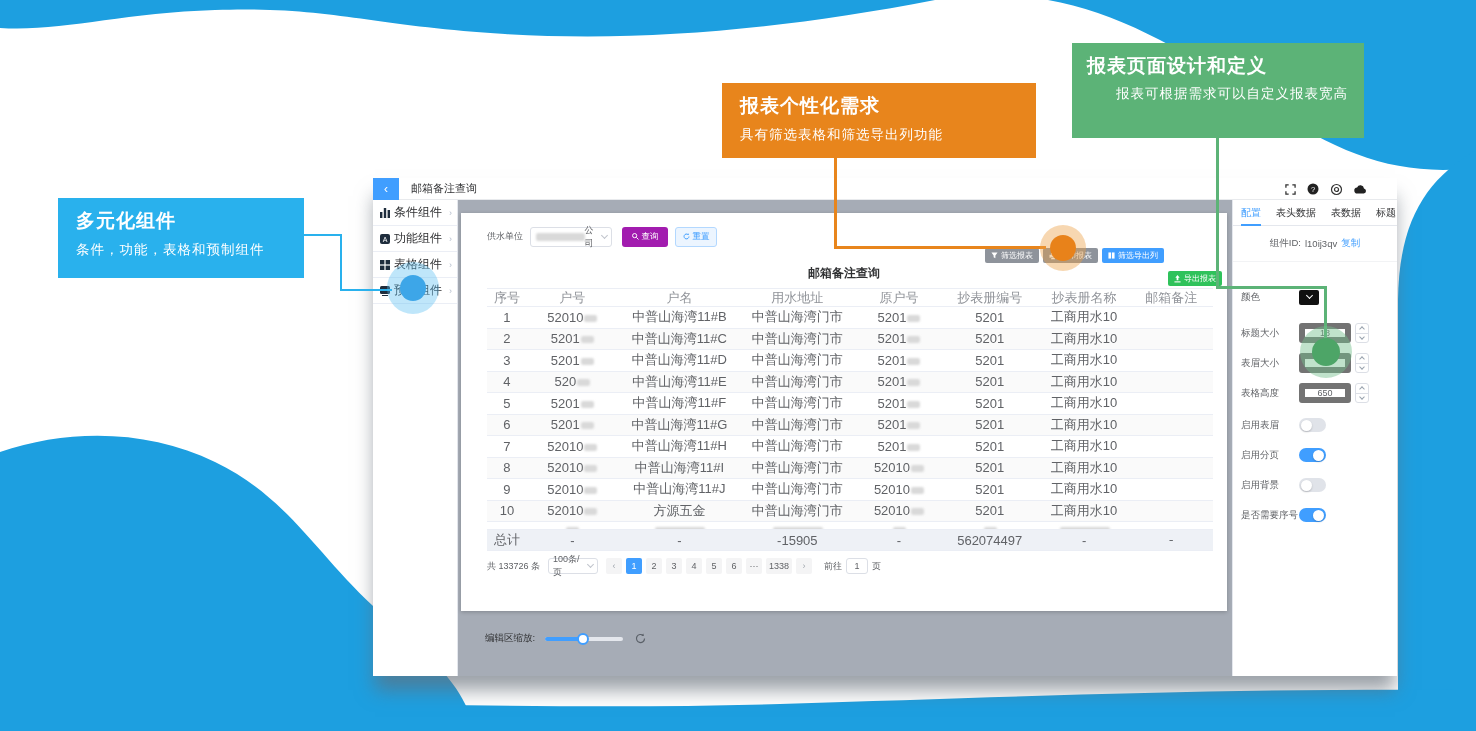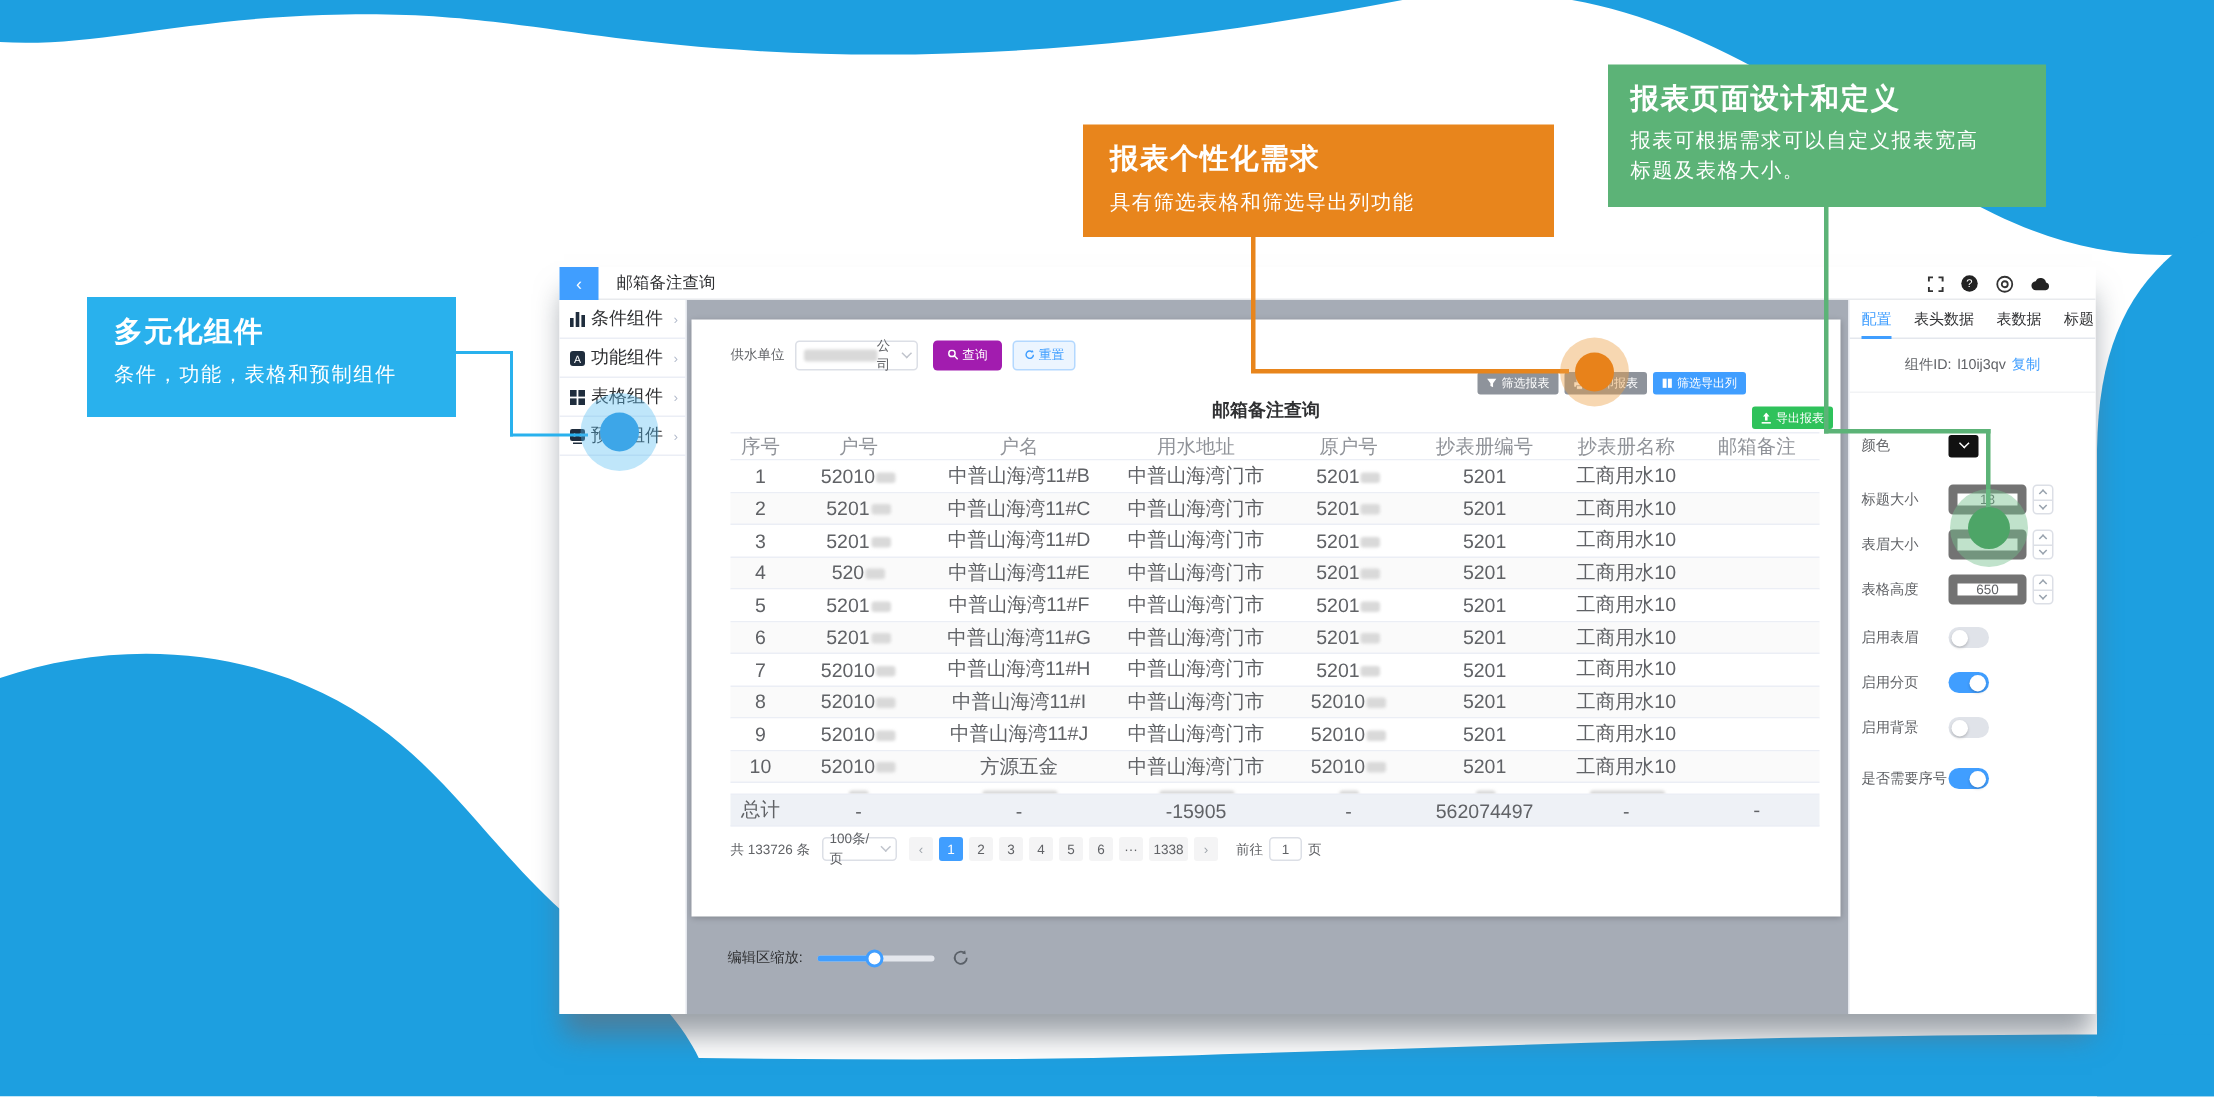--- a/index.html
+++ b/index.html
@@ -157,22 +157,21 @@
 <div class="callout callout-blue">
   <h2>多元化组件</h2>
   <p>条件，功能，表格和预制组件</p>
 </div>
 <div class="callout callout-orange">
   <h2>报表个性化需求</h2>
   <p>具有筛选表格和筛选导出列功能</p>
 </div>
 <div class="callout callout-green">
   <h2>报表页面设计和定义</h2>
-  <p style="margin-top:6px;">报表可根据需求可以自定义报表宽高</p>
-  <p style="margin-top:2px;">标题及表格大小。</p>
+  <p style="margin-top:6px;text-align:right;">报表可根据需求可以自定义报表宽高</p>
 </div>
 
 <div class="window">
   <div class="titlebar">
     <div class="back-btn">
       <span>‹</span>
     </div>
     <span class="win-title">邮箱备注查询</span>
     <div class="tb-icons">
       <span>
@@ -570,21 +569,21 @@
         <div class="toggle on">
             <div class="knob"></div>
           </div>
       </div>
       <div class="frow" style="top:212px;">
         <span class="flabel">启用背景</span>
         <div class="toggle">
             <div class="knob"></div>
           </div>
       </div>
-      <div class="frow" style="top:242px;align-items:flex-end;">
+      <div class="frow" style="top:242px;">
         <span class="flabel">是否需要序号</span>
         <div class="toggle on">
             <div class="knob"></div>
           </div>
       </div>
     </div>
   </div>
 </div>
 
 <div class="conn blue" style="left:302px; top:234px; width:40px; height:2px;"></div>

